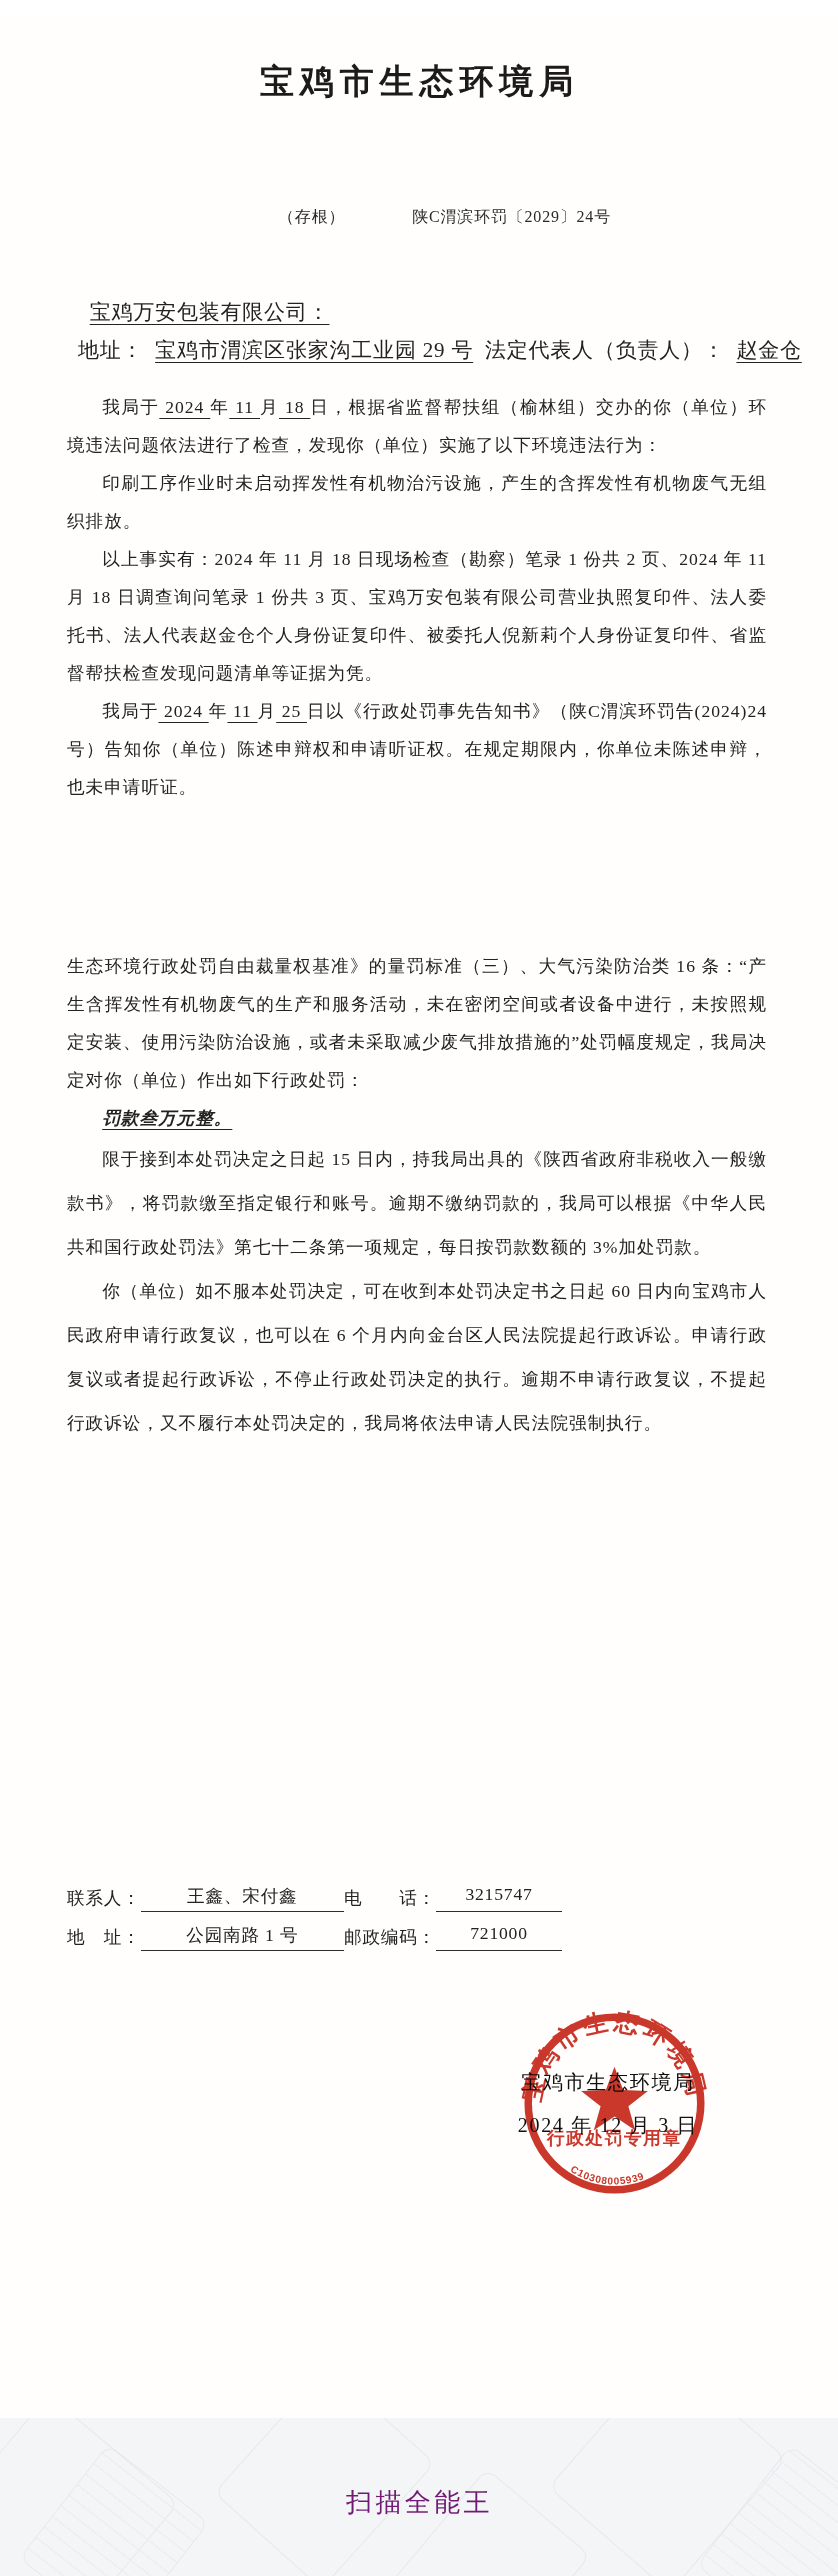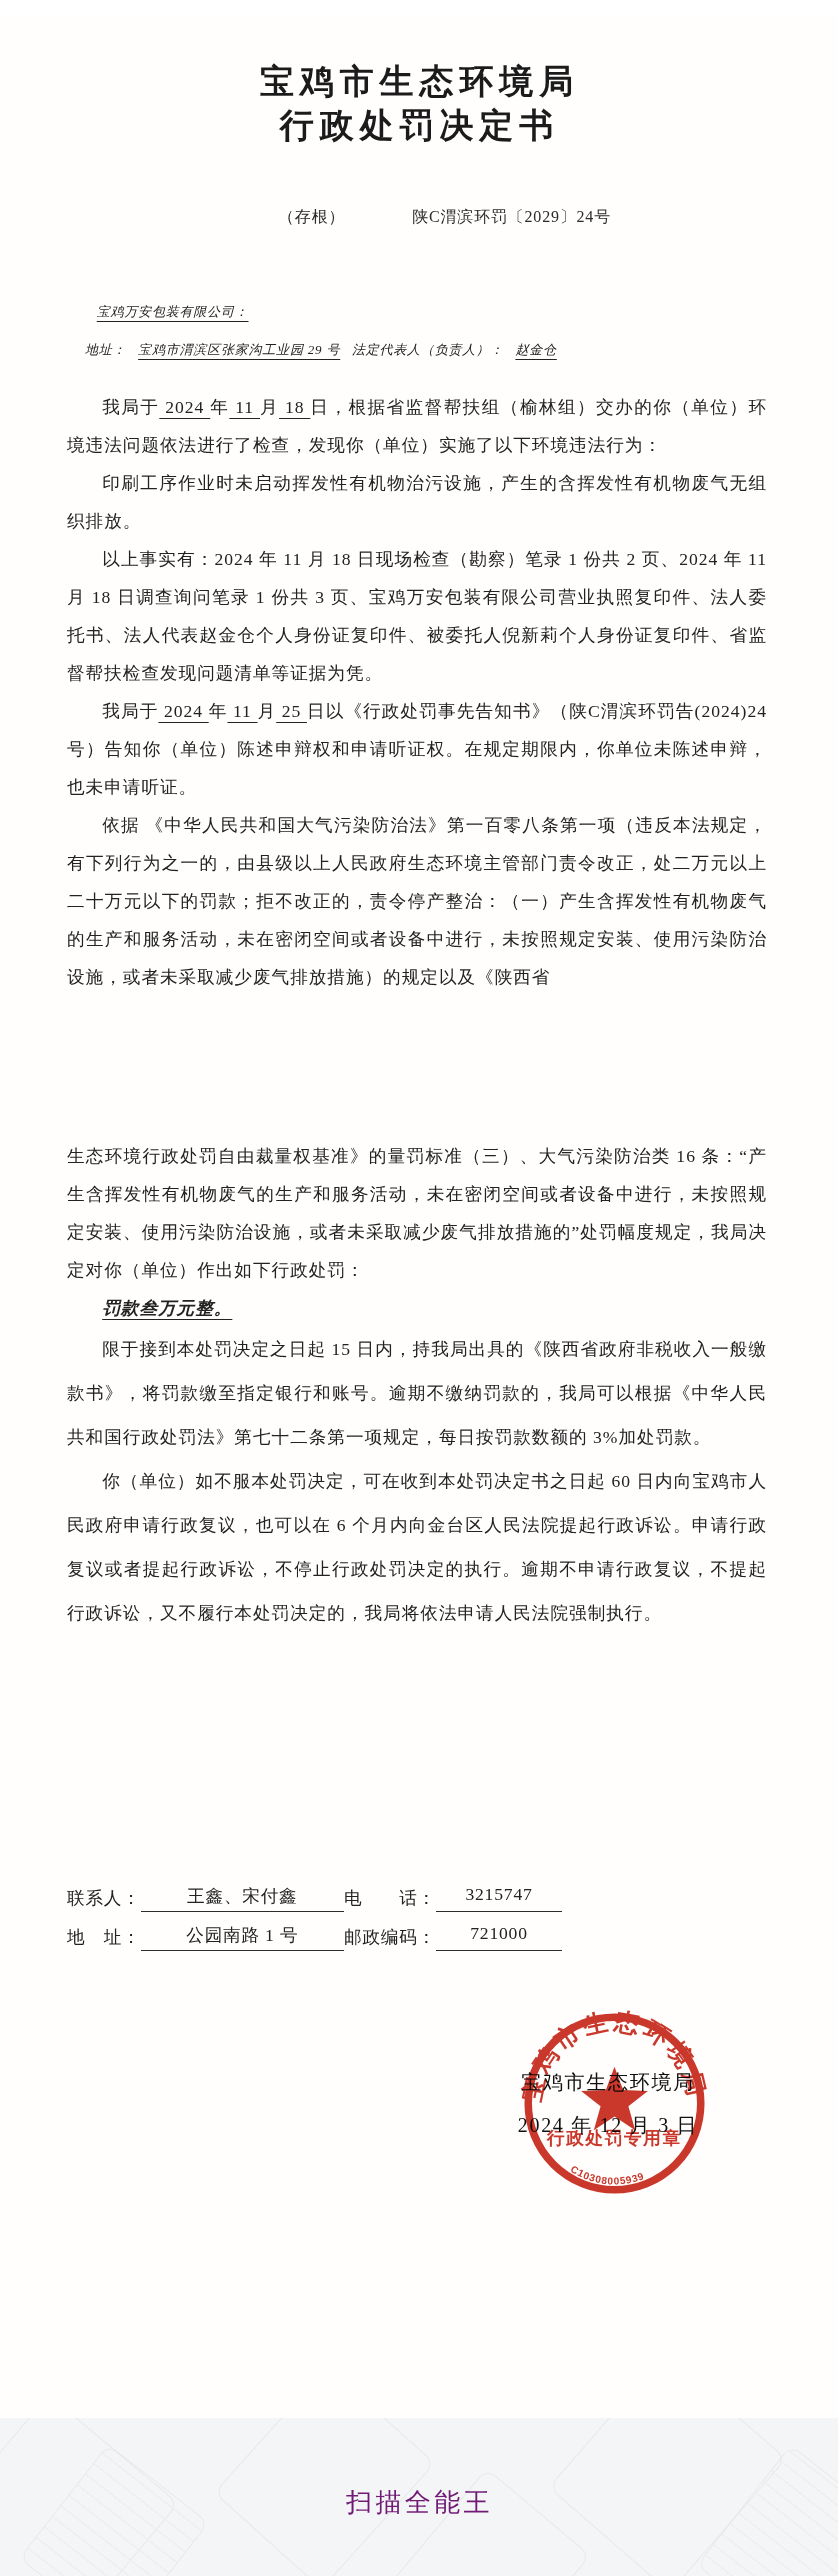--- a/index.html
+++ b/index.html
@@ -15,21 +15,21 @@
     font-size:34px;font-weight:700;line-height:44px;letter-spacing:5.9px;color:#1b1b1b;
   }
   
   .stub-row{
     position:absolute;top:191px;left:0;right:0;
     display:flex;justify-content:center;gap:67px;
     font-size:16px;color:#2a2a2a;transform:translateX(25px);
     letter-spacing:0.8px;
   }
   
-  .recipient{position:absolute;top:277px;left:85px;right:71px;font-size:13px;letter-spacing:0.8px;font-style:italic;}
+  .recipient{position:absolute;top:277px;left:78px;right:71px;font-size:21px;letter-spacing:0.8px;}
   .rline{height:38px;line-height:38px;white-space:nowrap;}
   .u{text-decoration:underline;text-decoration-thickness:1.3px;text-underline-offset:5px;}
   .b{font-weight:700;font-style:italic;}
   .pad-u{padding:0 11.7px;}
   
   .paragraphs{
     position:absolute;top:372px;left:67px;right:72px;
     font-size:17.6px;line-height:38px;text-align:justify;letter-spacing:1px;
   }
   .para{text-indent:2em;margin:0;}
@@ -64,21 +64,20 @@
   }
   .wm.plain{background:none;}
 </style>
 </head>
 <body>
 
 <div class="page">
 
   <div class="doc-title">
     <div>宝鸡市生态环境局</div>
-    <div>行政处罚决定书</div>
   </div>
 
   <div class="stub-row">
     <span>（存根）</span>
     <span>陕C渭滨环罚〔2029〕24号</span>
   </div>
 
   <div class="recipient">
     <div class="rline">
       <span class="u pad-u">宝鸡万安包装有限公司：</span>
@@ -86,21 +85,20 @@
     <div class="rline">
       <span>地址：</span><span class="u pad-u">宝鸡市渭滨区张家沟工业园 29 号</span><span>法定代表人（负责人）：</span><span class="u pad-u">赵金仓</span>
     </div>
   </div>
 
   <div class="paragraphs">
       <div class="para"><span>我局于</span><span class="u"> 2024 </span><span>年</span><span class="u"> 11 </span><span>月</span><span class="u"> 18 </span><span>日，根据省监督帮扶组（榆林组）交办的你（单位）环境违法问题依法进行了检查，发现你（单位）实施了以下环境违法行为：</span></div>
       <div class="para"><span>印刷工序作业时未启动挥发性有机物治污设施，产生的含挥发性有机物废气无组织排放。</span></div>
       <div class="para"><span>以上事实有：2024 年 11 月 18 日现场检查（勘察）笔录 1 份共 2 页、2024 年 11 月 18 日调查询问笔录 1 份共 3 页、宝鸡万安包装有限公司营业执照复印件、法人委托书、法人代表赵金仓个人身份证复印件、被委托人倪新莉个人身份证复印件、省监督帮扶检查发现问题清单等证据为凭。</span></div>
       <div class="para"><span>我局于</span><span class="u"> 2024 </span><span>年</span><span class="u"> 11 </span><span>月</span><span class="u"> 25 </span><span>日以《行政处罚事先告知书》（陕C渭滨环罚告(2024)24 号）告知你（单位）陈述申辩权和申请听证权。在规定期限内，你单位未陈述申辩，也未申请听证。</span></div>
-      <div class="para"><span>依据 《中华人民共和国大气污染防治法》第一百零八条第一项（违反本法规定，有下列行为之一的，由县级以上人民政府生态环境主管部门责令改正，处二万元以上二十万元以下的罚款；拒不改正的，责令停产整治：（一）产生含挥发性有机物废气的生产和服务活动，未在密闭空间或者设备中进行，未按照规定安装、使用污染防治设施，或者未采取减少废气排放措施）的规定以及《陕西省</span></div>
       <div class="para no-indent space-before"><span>生态环境行政处罚自由裁量权基准》的量罚标准（三）、大气污染防治类 16 条：“产生含挥发性有机物废气的生产和服务活动，未在密闭空间或者设备中进行，未按照规定安装、使用污染防治设施，或者未采取减少废气排放措施的”处罚幅度规定，我局决定对你（单位）作出如下行政处罚：</span></div>
       <div class="para"><span class="u b">罚款叁万元整。</span></div>
       <div class="para wide"><span>限于接到本处罚决定之日起 15 日内，持我局出具的《陕西省政府非税收入一般缴款书》，将罚款缴至指定银行和账号。逾期不缴纳罚款的，我局可以根据《中华人民共和国行政处罚法》第七十二条第一项规定，每日按罚款数额的 3%加处罚款。</span></div>
       <div class="para wide"><span>你（单位）如不服本处罚决定，可在收到本处罚决定书之日起 60 日内向宝鸡市人民政府申请行政复议，也可以在 6 个月内向金台区人民法院提起行政诉讼。申请行政复议或者提起行政诉讼，不停止行政处罚决定的执行。逾期不申请行政复议，不提起行政诉讼，又不履行本处罚决定的，我局将依法申请人民法院强制执行。</span></div>
     </div>
 
   <div class="contacts">
     <div class="crow">
       <span class="lbl">联系人：</span>
       <span class="field grow">王鑫、宋付鑫</span>

